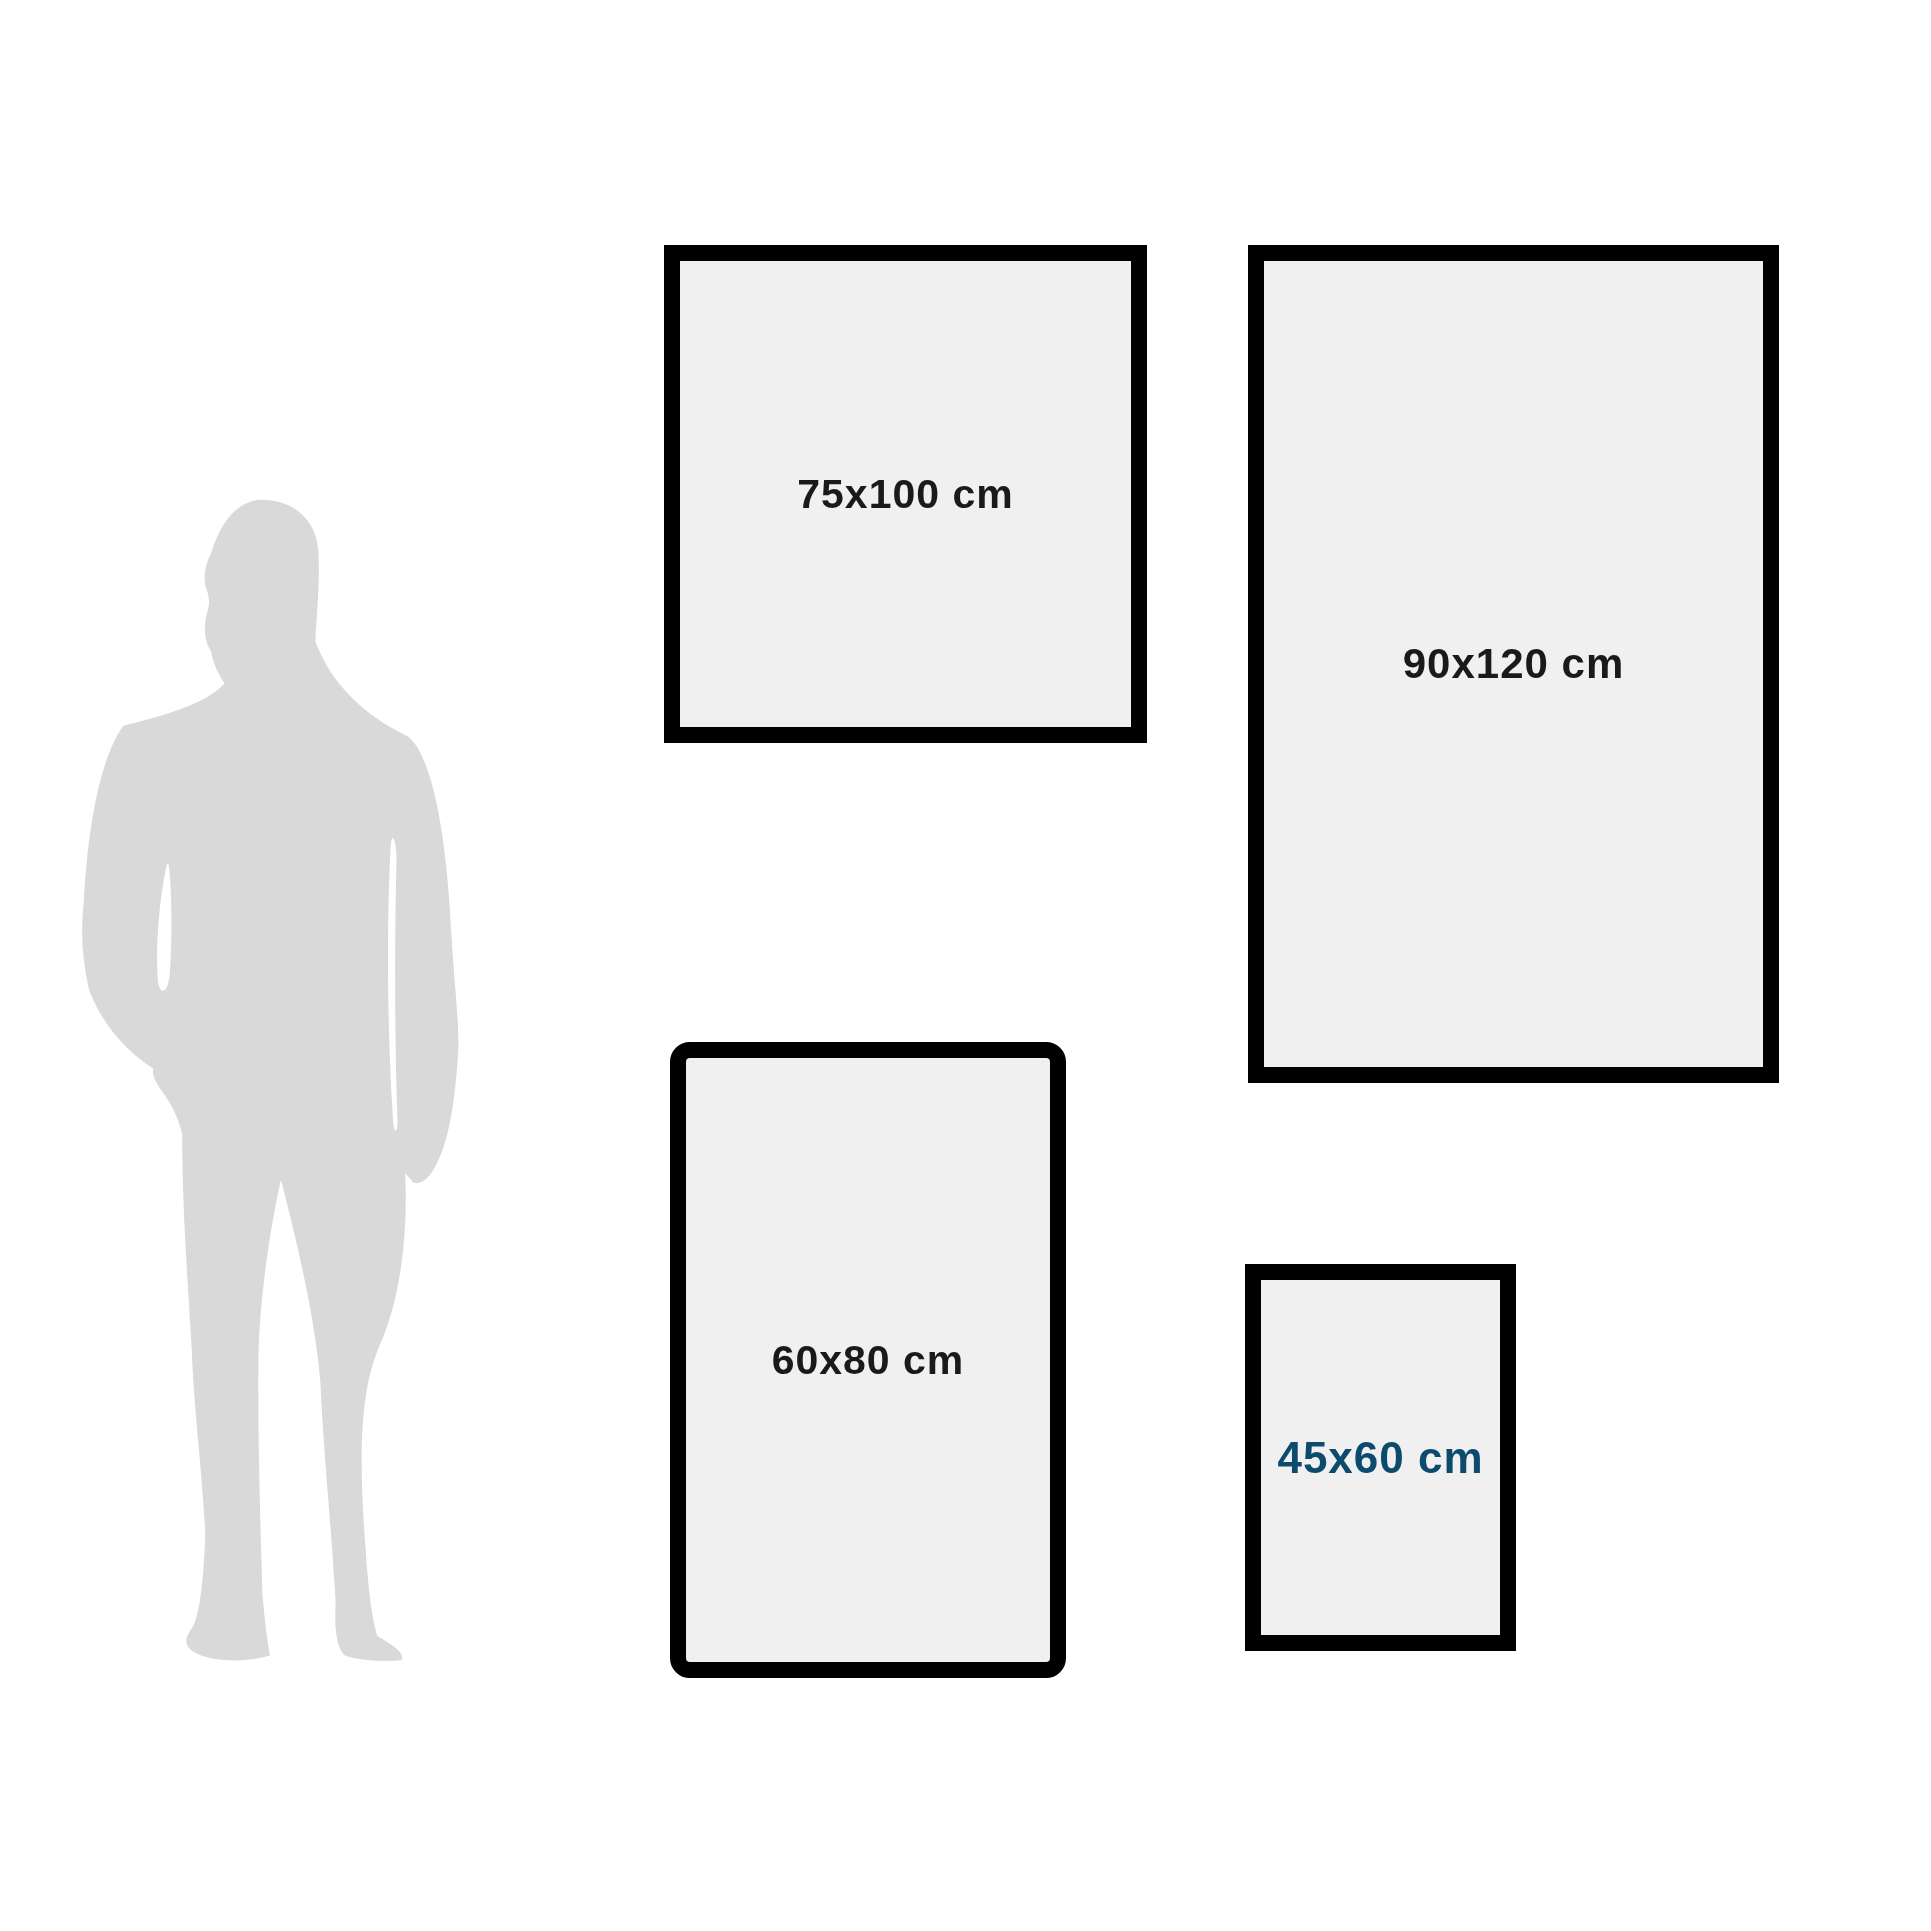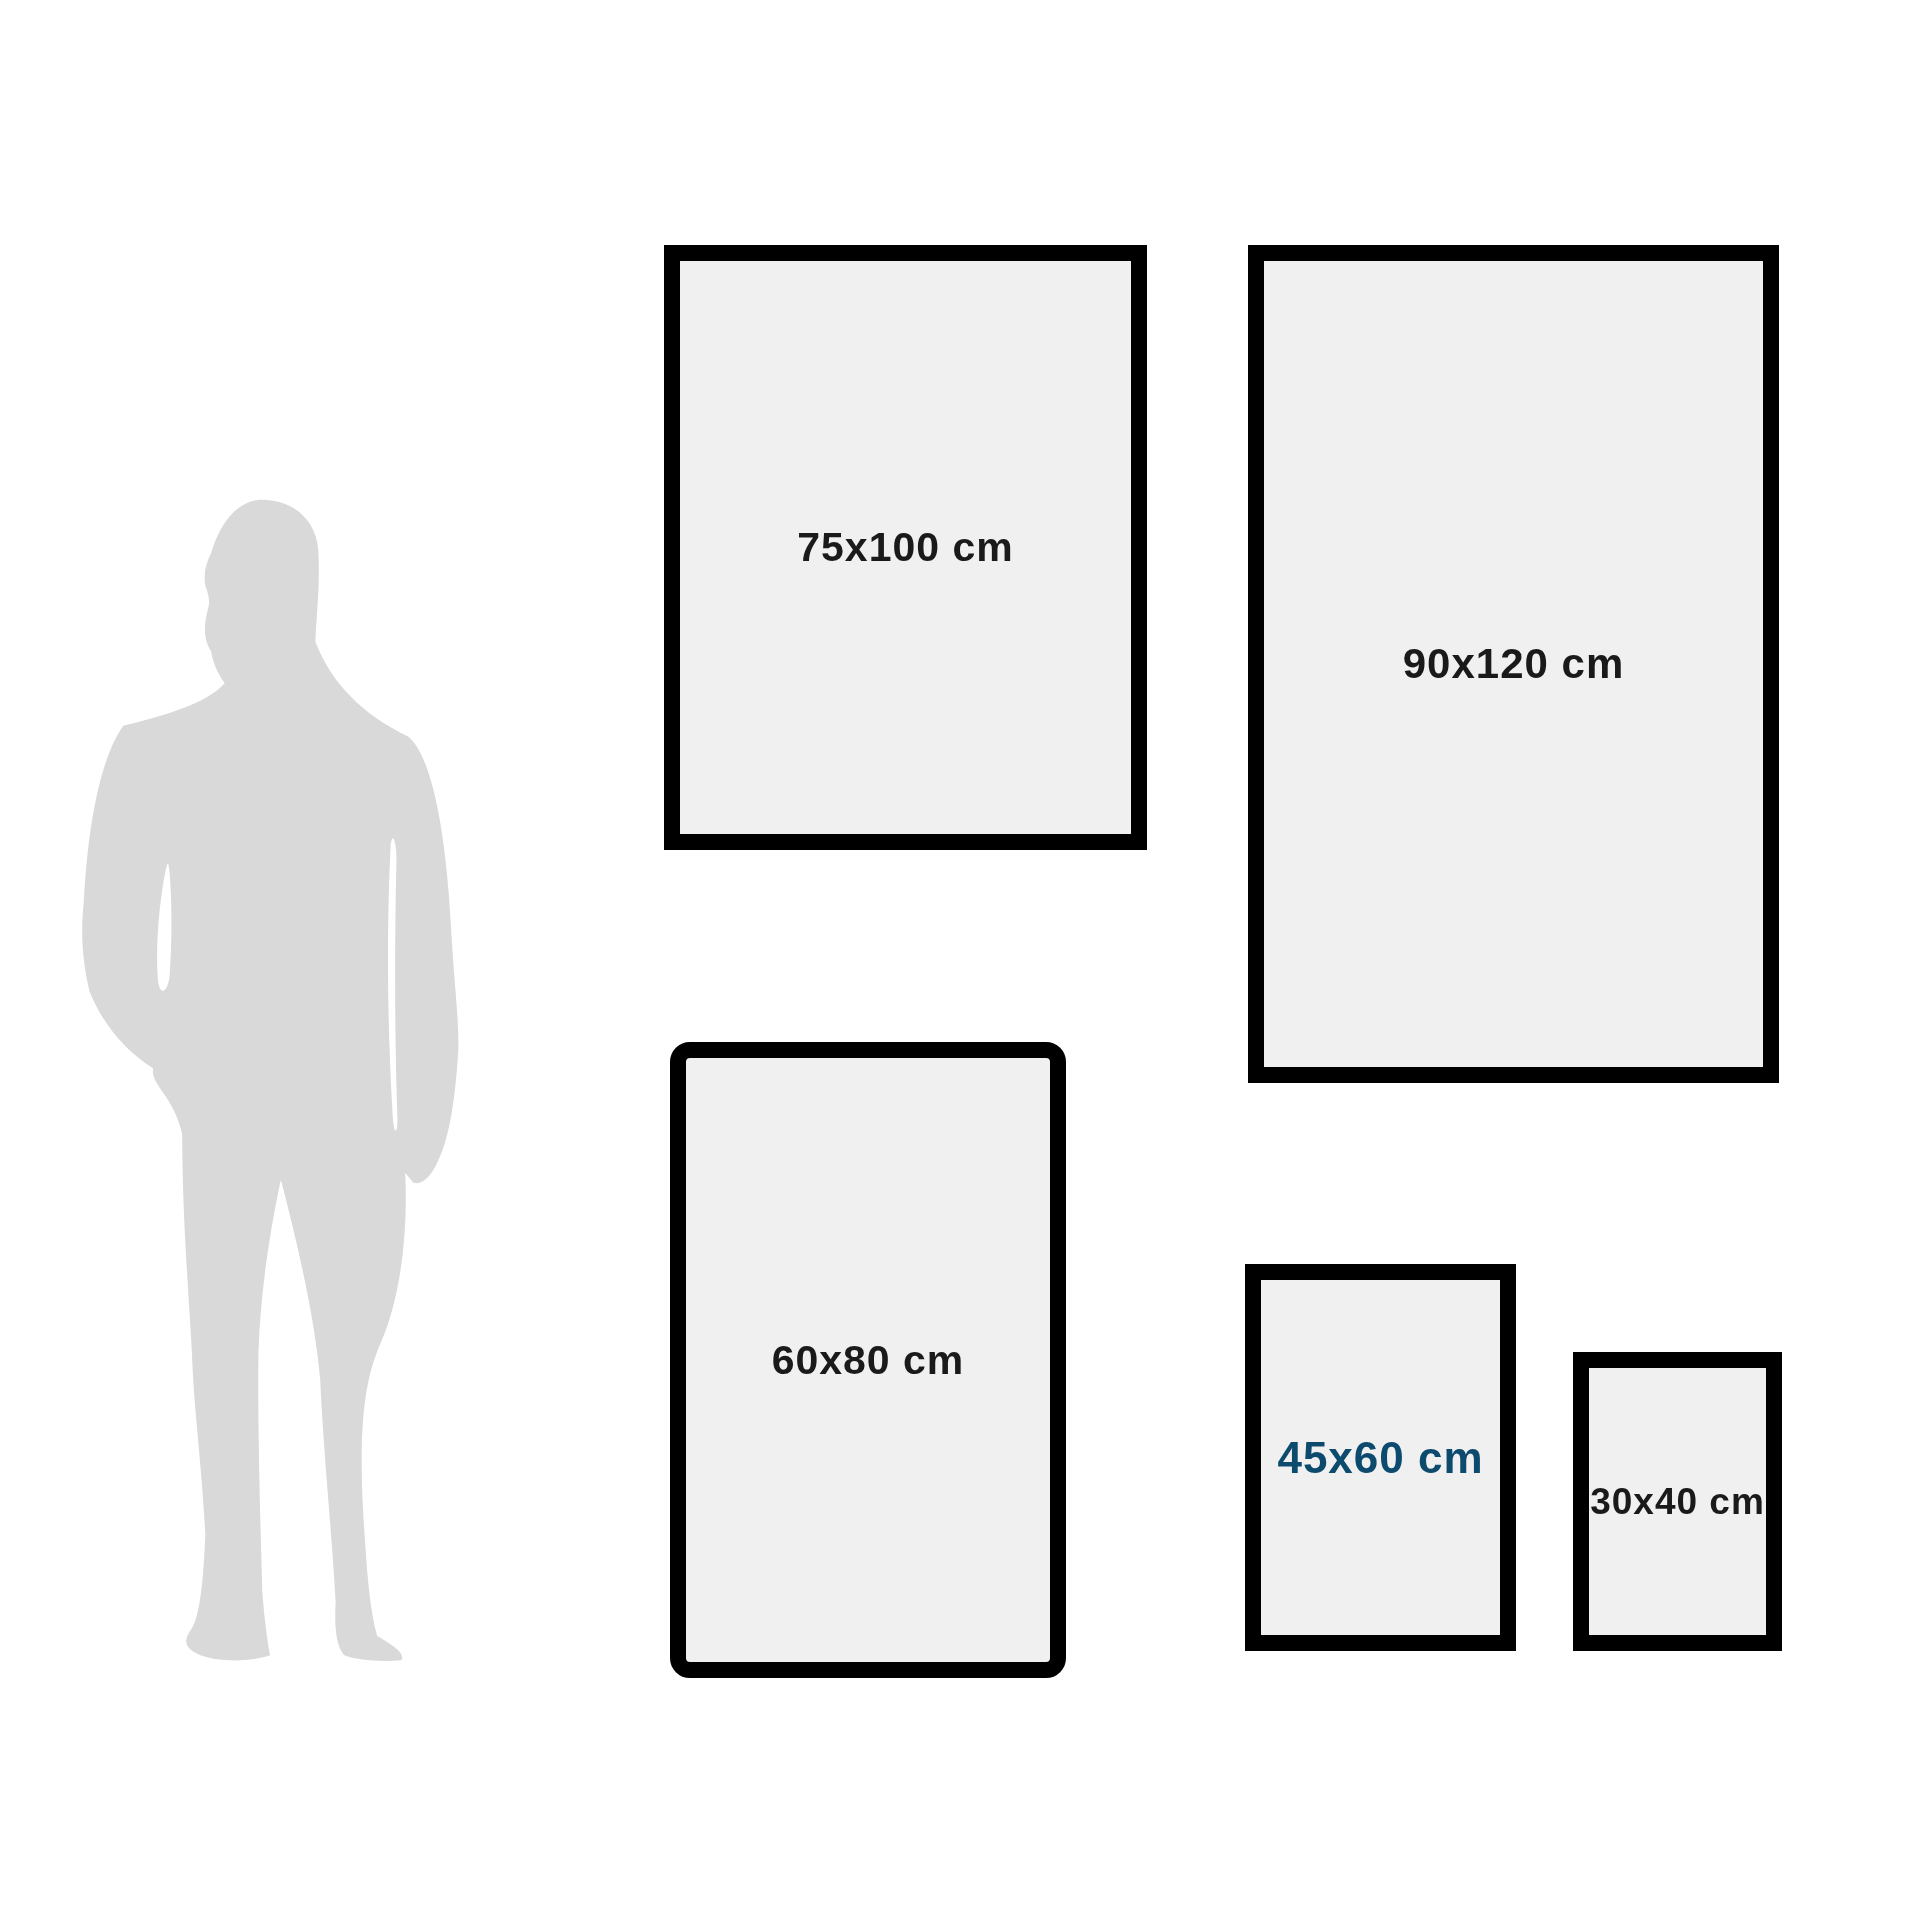--- a/index.html
+++ b/index.html
@@ -85,34 +85,31 @@
              C95,517 103,514 105,496
              C108,452 107,414 105,390
              C104,378 103,377 101,386 Z
              M334,360
              C330,440 330,540 336,640
              C337,660 341,662 341,645
              C338,560 338,460 340,375
              C340,358 336,345 334,360 Z" fill="#d9d9d9"></path>
   </svg>
 
-  <div class="frame" style="left: 664px; top: 245px; width: 483px; height: 605px; border-width: 16.4px; border-color: rgb(0, 0, 0); background: rgb(240, 240, 240);">
+  <div class="frame" style="left: 664px; top: 245px; width: 483px; height: 498px; border-width: 16.4px; border-color: rgb(0, 0, 0); background: rgb(240, 240, 240);">
     <span class="frame-label" style="font-size: 41px; color: rgb(26, 26, 26);">75x100 cm</span>
   </div>
 
   <div class="frame" style="left: 1248px; top: 245px; width: 531px; height: 838px; border-width: 16.4px; border-color: rgb(0, 0, 0); background: rgb(240, 240, 240);">
     <span class="frame-label" style="font-size: 42px; color: rgb(26, 26, 26);">90x120 cm</span>
   </div>
 
   <div class="frame" style="left: 670px; top: 1042px; width: 396px; height: 636px; border-width: 16.4px; border-color: rgb(0, 0, 0); background: rgb(240, 240, 240); border-radius: 20px;">
     <span class="frame-label" style="font-size: 41px; color: rgb(26, 26, 26);">60x80 cm</span>
   </div>
 
   <div class="frame" style="left: 1245px; top: 1264px; width: 271px; height: 387px; border-width: 16.4px; border-color: rgb(0, 0, 0); background: rgb(240, 240, 240);">
     <span class="frame-label" style="font-size: 44px; color: #0c4a6e; text-align: center;">45x60 cm</span>
   </div>
 
-  <div class="frame" style="left: 1573px; top: 1352px; width: 209px; height: 299px; border-width: 16.4px; border-color: rgb(0, 0, 0); background: rgb(240, 240, 240);">
-    <span class="frame-label" style="font-size: 37px; color: rgb(26, 26, 26);">30x40 cm</span>
-  </div>
 
 </div>
 
 
 </body></html>

